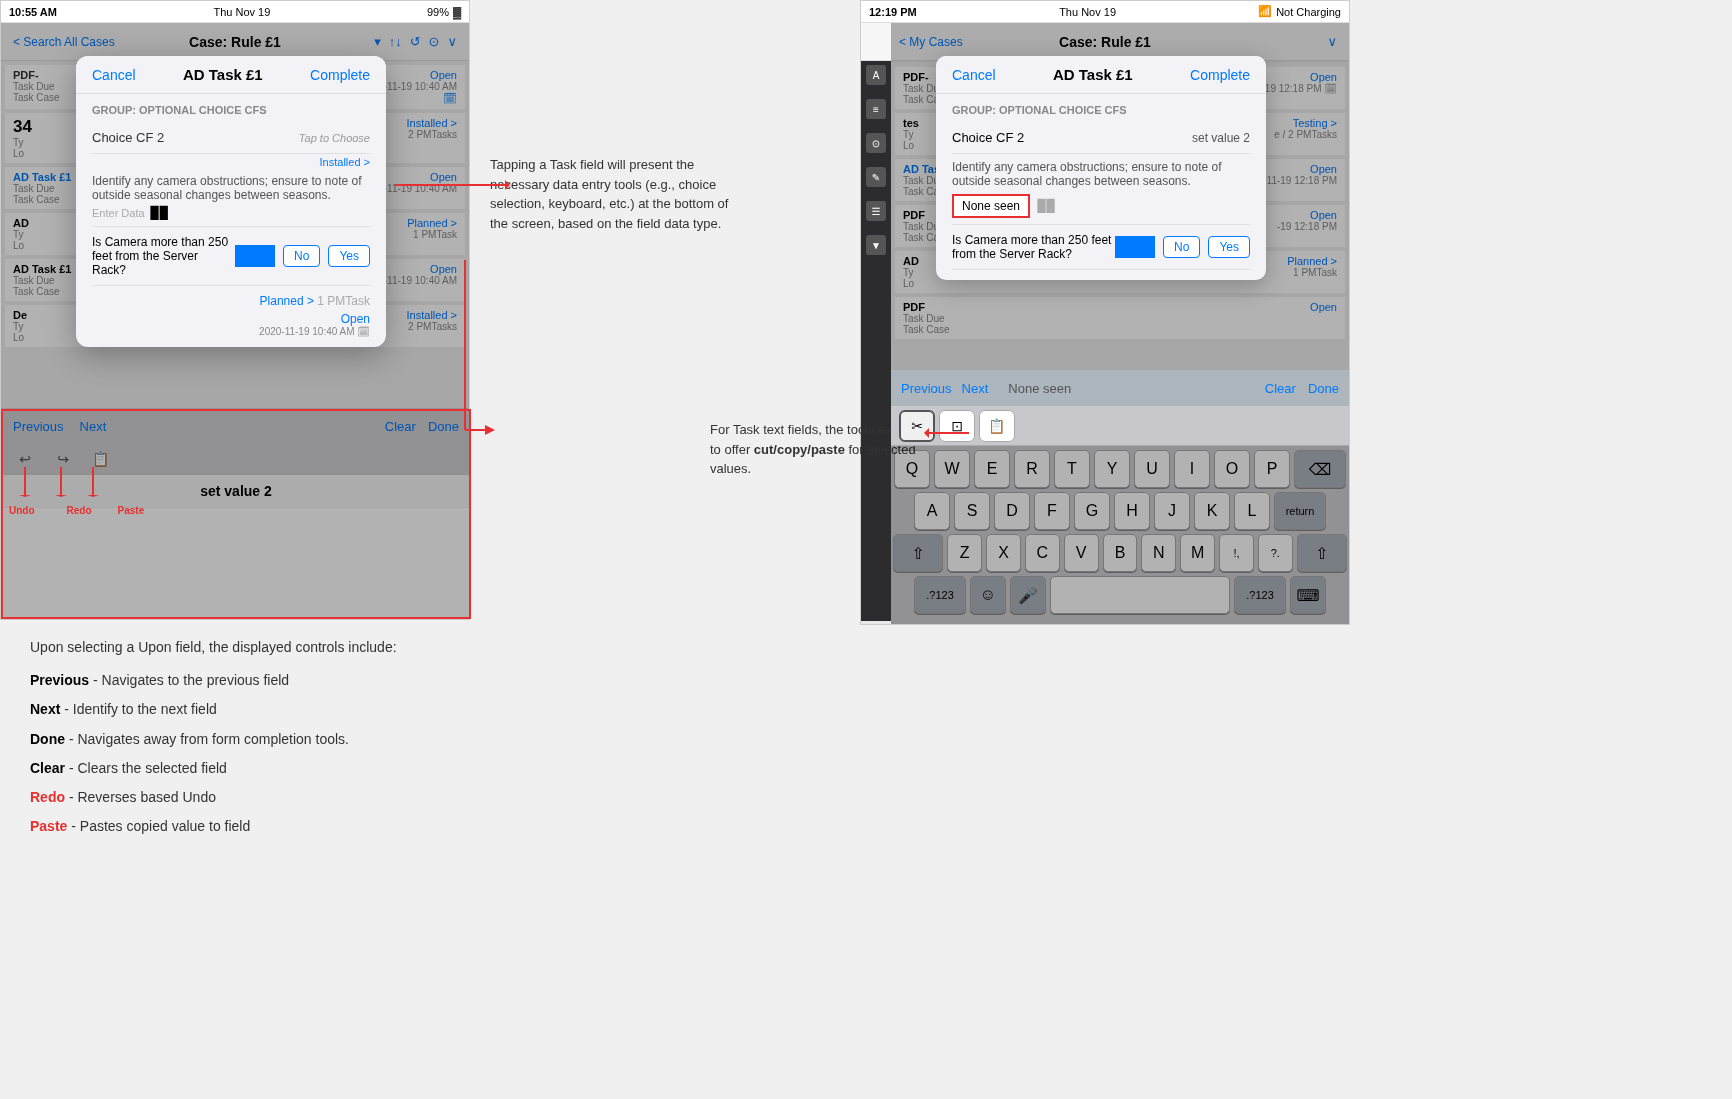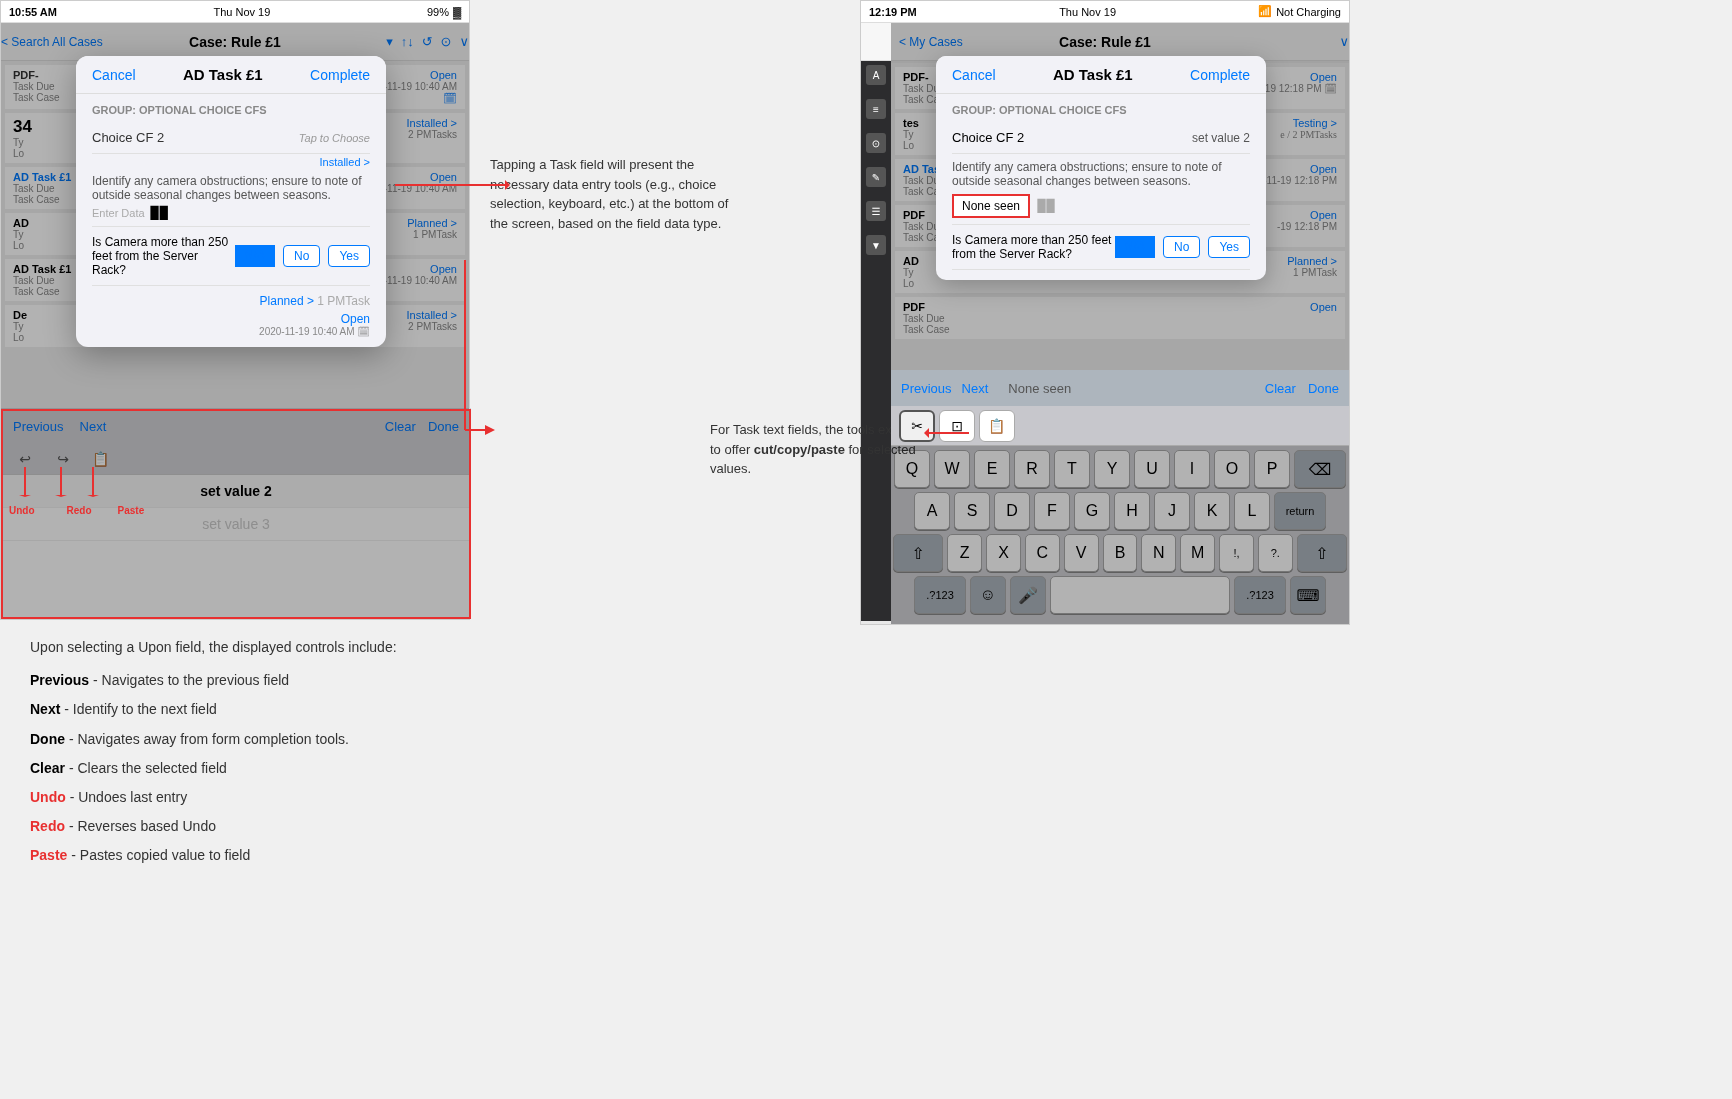--- a/index.html
+++ b/index.html
@@ -36,21 +36,21 @@
     }
     .status-bar-left { font-weight: 600; }
     .status-bar-right { display: flex; gap: 4px; align-items: center; }
 
     
     .nav-bar {
       background: #f7f7f7;
       height: 38px;
       display: flex;
       align-items: center;
-      padding: 0 0;
+      padding: 0 12px;
       border-bottom: 1px solid #ddd;
       font-size: 13px;
       position: relative;
     }
     .nav-back {
       color: #007AFF;
       font-size: 12px;
       cursor: pointer;
     }
     .nav-title {
@@ -586,21 +586,20 @@
   </div>
 
   <div style="position:absolute;bottom:103px;left:8px;z-index:40;display:flex;gap:12px;">
     <span class="label-below">Undo</span>
     <span class="label-below" style="margin-left:20px;">Redo</span>
     <span class="label-below" style="margin-left:14px;">Paste</span>
   </div>
 
   <div class="value-picker">
     <div class="picker-row selected">set value 2</div>
-    <div class="picker-row">set value 3</div>
   </div>
 
   <div style="position:absolute;bottom:0;left:0;width:470px;height:210px;border:2px solid #e83030;z-index:25;pointer-events:none;"></div>
 </div>
 
 <svg style="position:absolute;top:155px;left:390px;z-index:200;" width="120" height="60">
   <line x1="5" y1="30" x2="115" y2="30" stroke="#e83030" stroke-width="2"></line>
   <polygon points="115,25 115,35 120,30" fill="#e83030"></polygon>
 </svg>
 
@@ -656,21 +655,21 @@
       </div>
     </div>
     <div class="case-row" style="margin-top:4px;">
       <div>
         <div style="font-size:11px;font-weight:600;">tes</div>
         <div style="font-size:10px;color:#888;">Ty</div>
         <div style="font-size:10px;color:#888;">Lo</div>
       </div>
       <div class="case-row-right">
         <div style="color:#007AFF;">Testing &gt;</div>
-        <div style="font-size:10px;color:#888;font-family:Liberation Serif, serif;">e / 2 PMTasks</div>
+        <div style="font-size:10px;color:#888;">e / 2 PMTasks</div>
       </div>
     </div>
 
     <div class="case-row" style="margin-top:4px;">
       <div>
         <div style="font-size:11px;font-weight:600;color:#007AFF;">AD Task £1</div>
         <div style="font-size:10px;color:#888;">Task Due</div>
         <div style="font-size:10px;color:#888;">Task Case</div>
       </div>
       <div class="case-row-right">
@@ -846,24 +845,20 @@
   </div>
   <div class="desc-item">
     <span class="desc-key">Done</span>
     <span> - Navigates away from form completion tools.</span>
   </div>
   <div class="desc-item">
     <span class="desc-key">Clear</span>
     <span> - Clears the selected field</span>
   </div>
   <div class="desc-item">
-    <span class="desc-key desc-red">Undo</span>
-    <span> - Undoes last entry</span>
-  </div>
-  <div class="desc-item">
     <span class="desc-key desc-red">Redo</span>
     <span> - Reverses based Undo</span>
   </div>
   <div class="desc-item">
     <span class="desc-key desc-red">Paste</span>
     <span> - Pastes copied value to field</span>
   </div>
 </div>
 
 </body></html>

